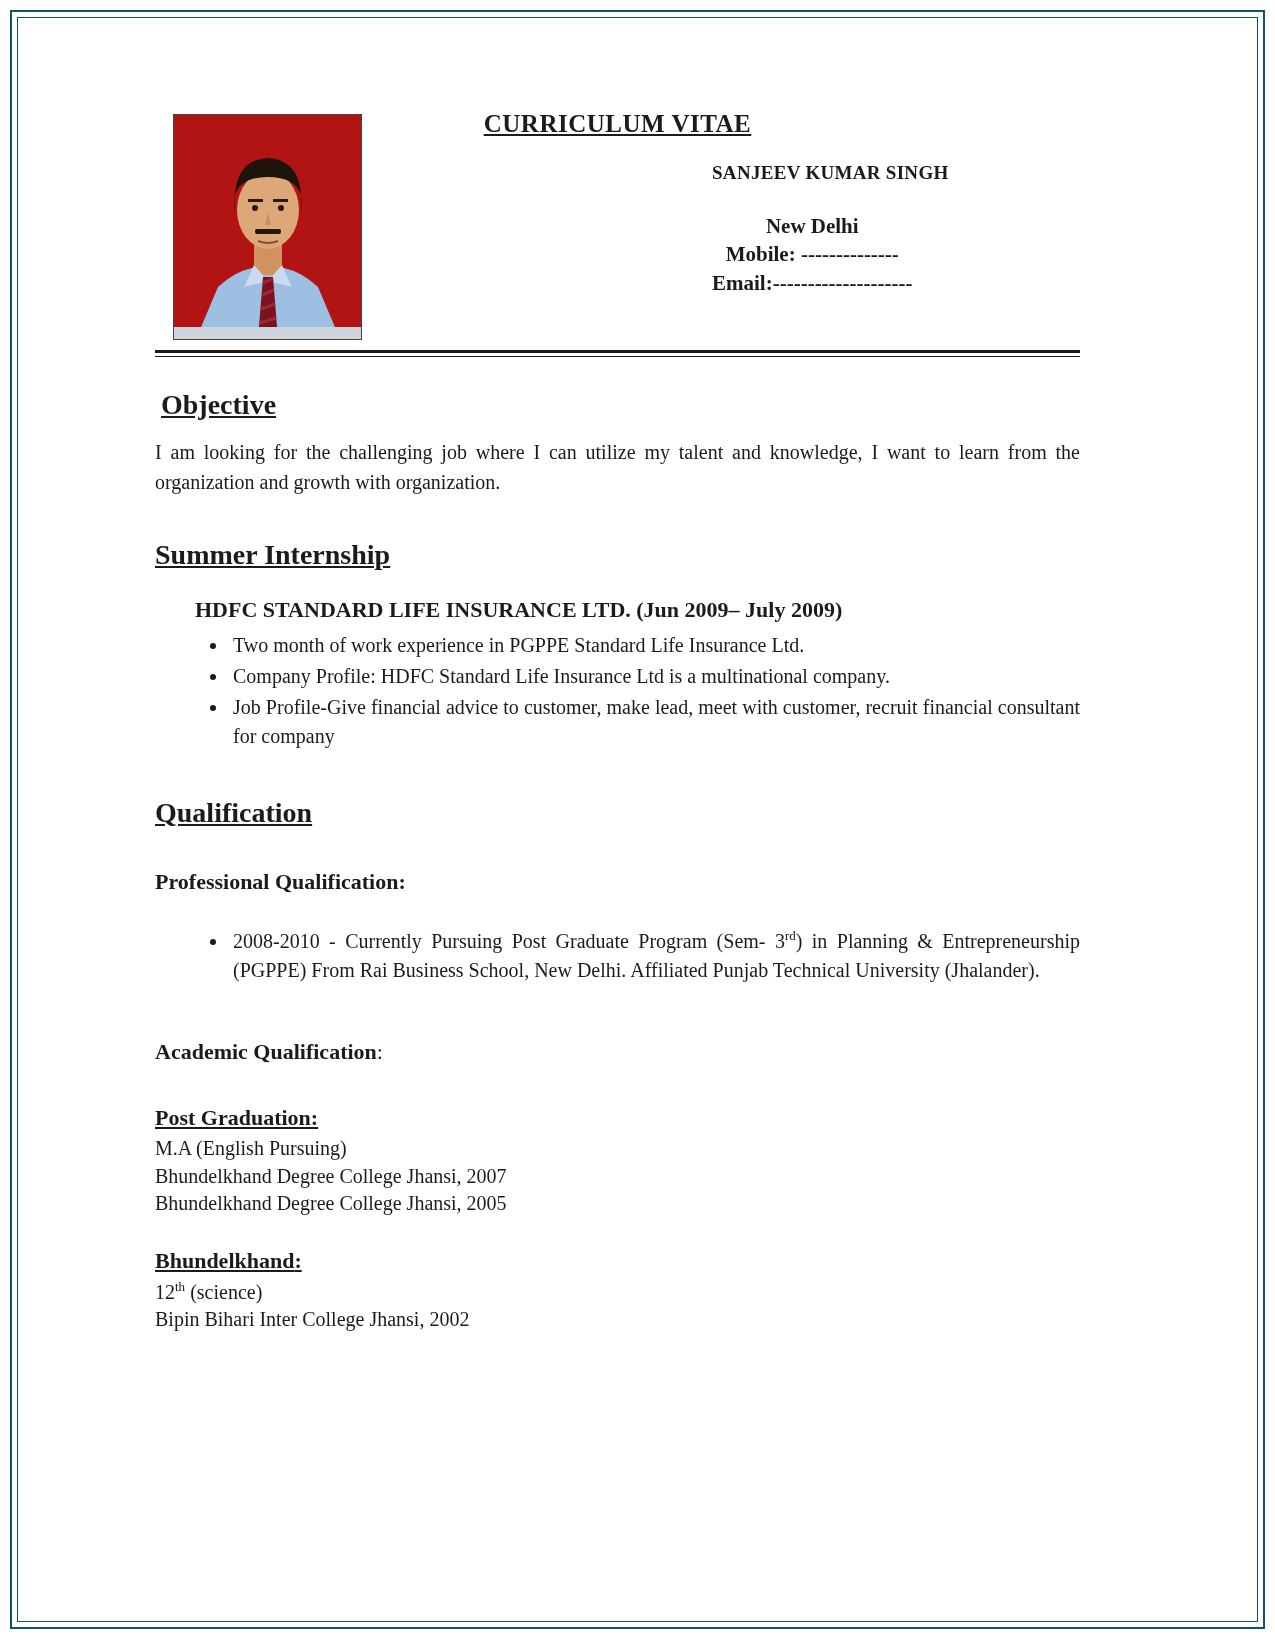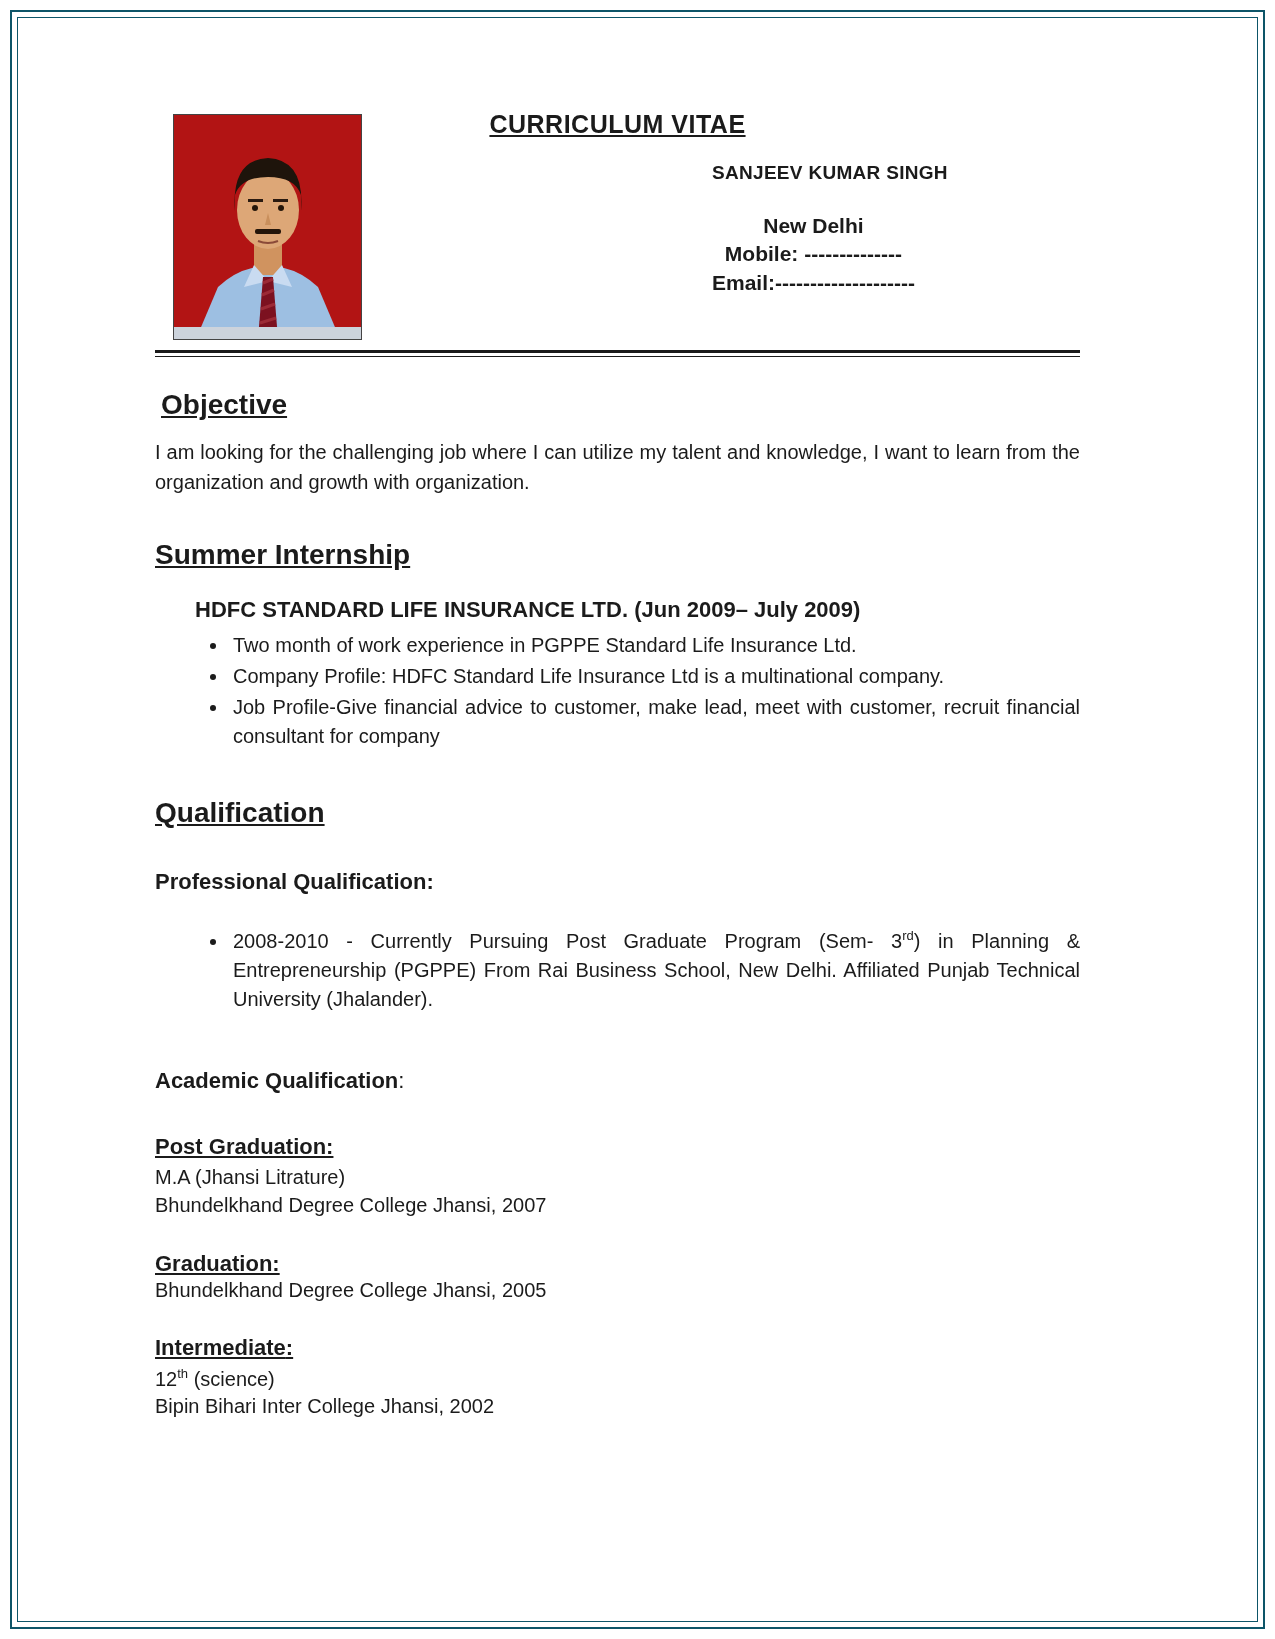--- a/index.html
+++ b/index.html
@@ -1,20 +1,20 @@
 <!DOCTYPE html>
 <html><head>
 <meta charset="utf-8">
 <style>
   html,body { margin:0; padding:0; background:#ffffff; }
   .page {
     position:relative;
     width:1275px; height:1639px;
     background:#ffffff;
-    font-family:Liberation Sans, sans-serif;
+    font-family:Liberation Serif, serif;
     color:#1b1b1b;
     overflow:hidden;
   }
   .frame-outer {
     position:absolute; inset:10px;
     border:2px solid #0d5568;
     pointer-events:none;
   }
   .frame-inner {
     position:absolute; inset:17px;
@@ -179,24 +179,23 @@
     <h2 class="section-heading" id="qualification-heading">Qualification</h2>
 
     <h3 class="sub-heading" id="professional-heading">Professional Qualification:</h3>
     <ul class="bullets professional">
       <li><span>2008-2010 -   Currently Pursuing Post Graduate Program (Sem- 3</span><sup>rd</sup><span>)  in Planning &amp; Entrepreneurship (PGPPE) From Rai Business School, New Delhi. Affiliated Punjab Technical University (Jhalander).</span></li>
     </ul>
 
     <h3 class="sub-heading" id="academic-heading"><span>Academic Qualification</span><span class="colon">:</span></h3>
 
     <h3 class="degree-heading" id="postgrad-heading">Post Graduation:</h3>
-    <p class="detail-line first">M.A (Jhansi Litrature)</p>
+    <p class="detail-line first">M.A (English Pursuing)</p>
     <p class="detail-line">Bhundelkhand Degree College Jhansi, 2007</p>
 
-    <h3 class="degree-heading" id="graduation-heading">Graduation:</h3>
     <p class="detail-line">Bhundelkhand Degree College Jhansi, 2005</p>
 
-    <h3 class="degree-heading" id="intermediate-heading"><span>Intermediate</span><span class="colon">:</span></h3>
+    <h3 class="degree-heading" id="intermediate-heading"><span>Bhundelkhand</span><span class="colon">:</span></h3>
     <p class="detail-line first"><span>12</span><sup>th</sup><span> (science)</span></p>
     <p class="detail-line">Bipin Bihari Inter College Jhansi, 2002</p>
 
   </div>
 </div>
 
 </body></html>

